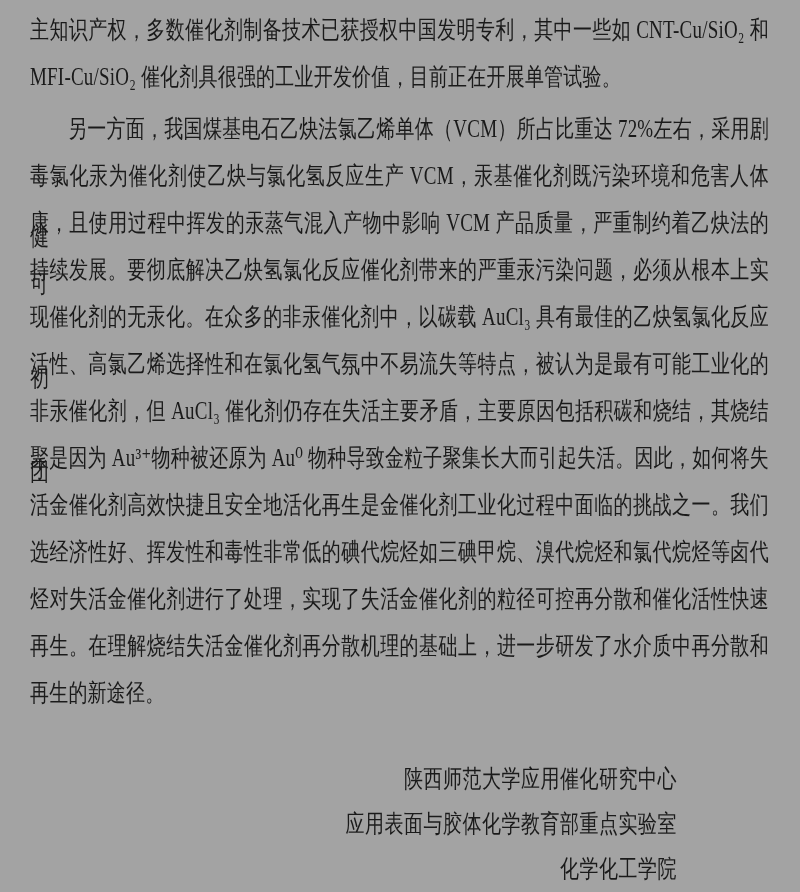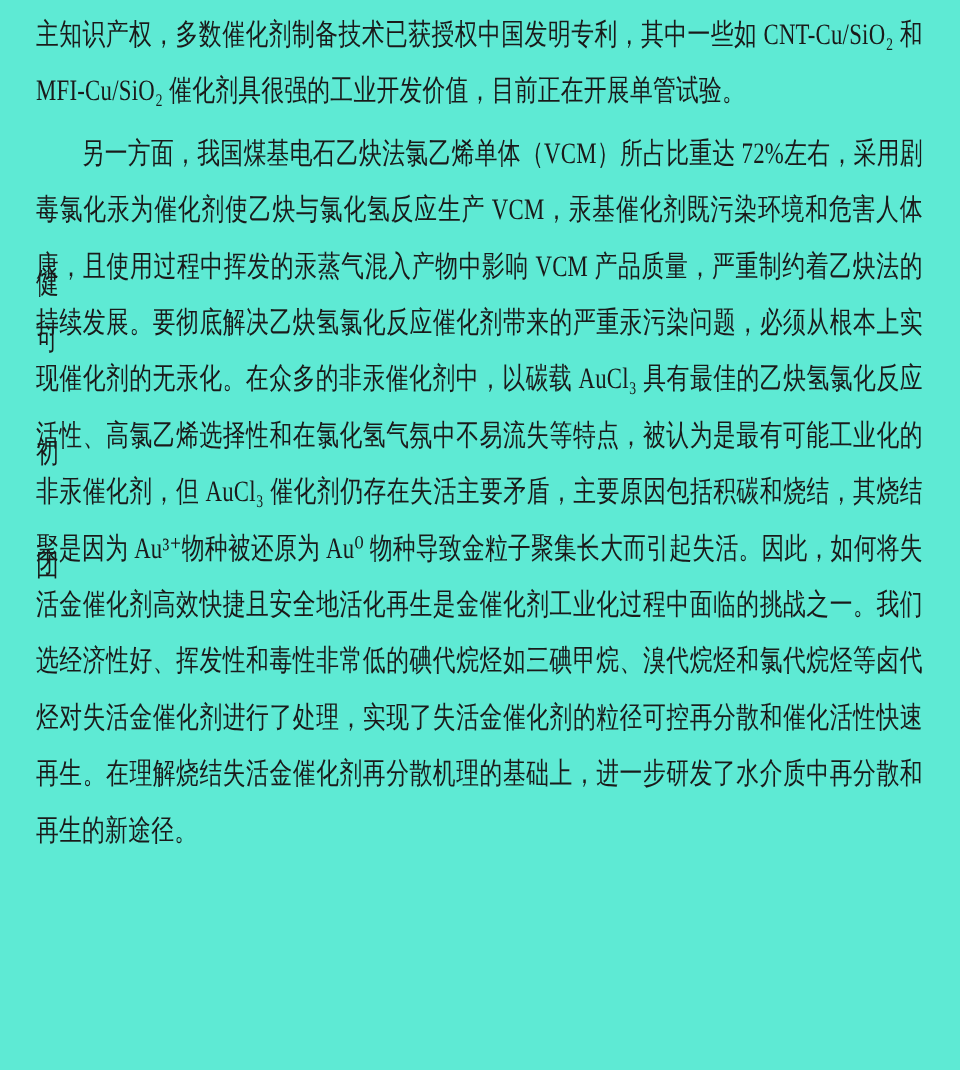--- a/index.html
+++ b/index.html
@@ -4,21 +4,21 @@
 <style>
   html, body {
     margin: 0;
     padding: 0;
     background: #ffffff;
   }
   .page {
     position: relative;
     width: 800px;
     height: 892px;
-    background: #5eead4;
+    background: #a3a3a3;
     overflow: hidden;
     font-family: "Liberation Serif", "DejaVu Serif", serif;
     color: #1a1a1a;
   }
   .content {
     padding: 6px 31px 0 30px; 
   }
   .line {
     height: 47px;
     line-height: 47px;
@@ -71,15 +71,20 @@
     <div class="line j">现催化剂的无汞化。在众多的非汞催化剂中，以碳载 AuCl₃ 具有最佳的乙炔氢氯化反应初</div>
     <div class="line j">活性、高氯乙烯选择性和在氯化氢气氛中不易流失等特点，被认为是最有可能工业化的</div>
     <div class="line j">非汞催化剂，但 AuCl₃ 催化剂仍存在失活主要矛盾，主要原因包括积碳和烧结，其烧结团</div>
     <div class="line j">聚是因为 Au³⁺物种被还原为 Au⁰ 物种导致金粒子聚集长大而引起失活。因此，如何将失</div>
     <div class="line j">活金催化剂高效快捷且安全地活化再生是金催化剂工业化过程中面临的挑战之一。我们</div>
     <div class="line j">选经济性好、挥发性和毒性非常低的碘代烷烃如三碘甲烷、溴代烷烃和氯代烷烃等卤代</div>
     <div class="line j">烃对失活金催化剂进行了处理，实现了失活金催化剂的粒径可控再分散和催化活性快速</div>
     <div class="line j">再生。在理解烧结失活金催化剂再分散机理的基础上，进一步研发了水介质中再分散和</div>
     <div class="line">再生的新途径。</div>
 
+    <div class="signature">
+      <div class="sig-line">陕西师范大学应用催化研究中心</div>
+      <div class="sig-line">应用表面与胶体化学教育部重点实验室</div>
+      <div class="sig-line">化学化工学院</div>
+    </div>
 
   </div>
 </div>
 
 </body></html>

